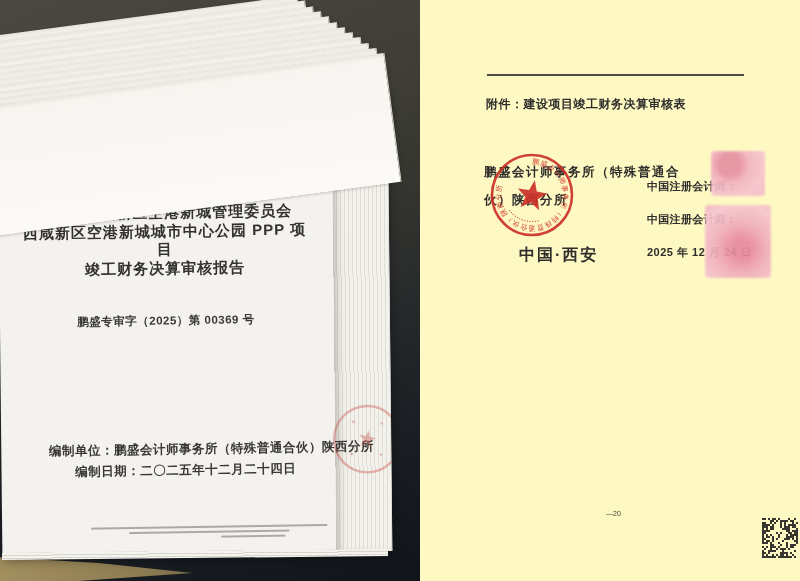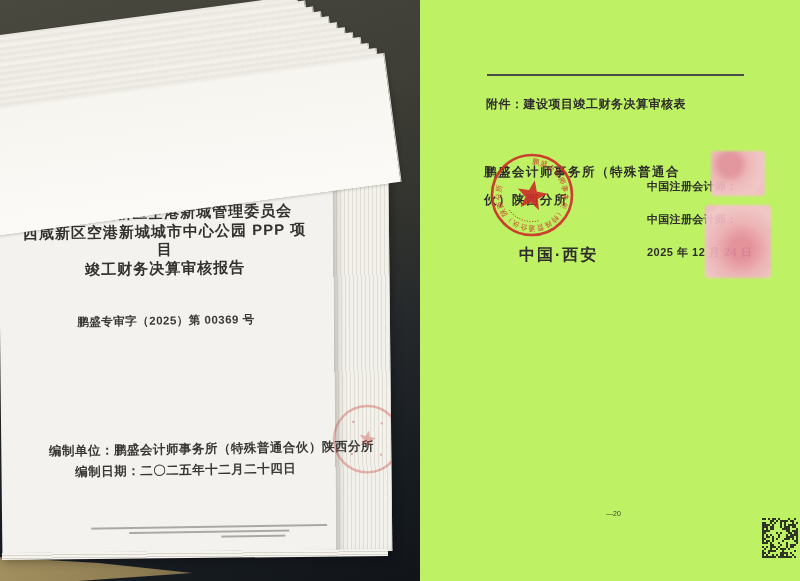--- a/index.html
+++ b/index.html
@@ -38,21 +38,21 @@
   .prepared.by{left:47px;top:346px;}
   .prepared.date{left:73px;top:367px;}
   .fine-print{position:absolute;left:88px;top:428px;width:236px;filter:blur(.4px);}
   .fine-print .fp{height:2.5px;background:rgba(112,110,104,.55);margin:2.5px 0;}
   .fine-print .fp.l2{width:160px;margin-left:38px;}
   .fine-print .fp.l3{width:64px;height:2px;margin-left:130px;}
 
   .edge-seal{position:absolute;left:327px;top:307px;width:78px;height:78px;opacity:.38;}
 
   
-  .scan{position:absolute;left:420px;top:0;width:380px;height:581px;background:#bef264;color:#2e2d2b;}
+  .scan{position:absolute;left:420px;top:0;width:380px;height:581px;background:#fef9c3;color:#2e2d2b;}
   .top-rule{position:absolute;left:67px;top:74px;width:257px;height:2px;background:#4a4a4a;}
   .attachment{position:absolute;left:66px;top:96px;font-size:12px;font-weight:700;letter-spacing:.5px;}
   .firm{position:absolute;left:64px;font-size:12.5px;font-weight:700;letter-spacing:1.5px;}
   .firm.l1{top:164px;} .firm.l2{top:192px;}
   .location{position:absolute;left:99px;top:245px;font-size:16px;font-weight:700;letter-spacing:2px;}
   .cpa{position:absolute;left:227px;font-size:11px;font-weight:700;letter-spacing:.3px;}
   .cpa.c1{top:179px;} .cpa.c2{top:212px;}
   .sign-date{position:absolute;left:227px;top:245px;font-size:11px;font-weight:700;letter-spacing:.5px;}
   .firm-seal{position:absolute;left:68px;top:151px;width:88px;height:88px;opacity:.92;}
   .redact{position:absolute;border-radius:4px;filter:blur(.8px);

